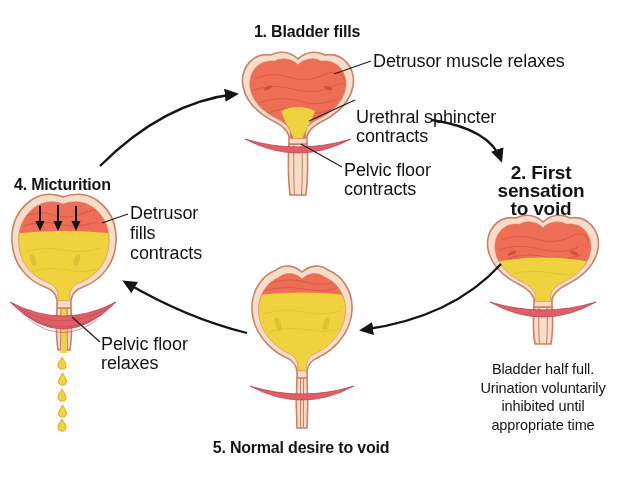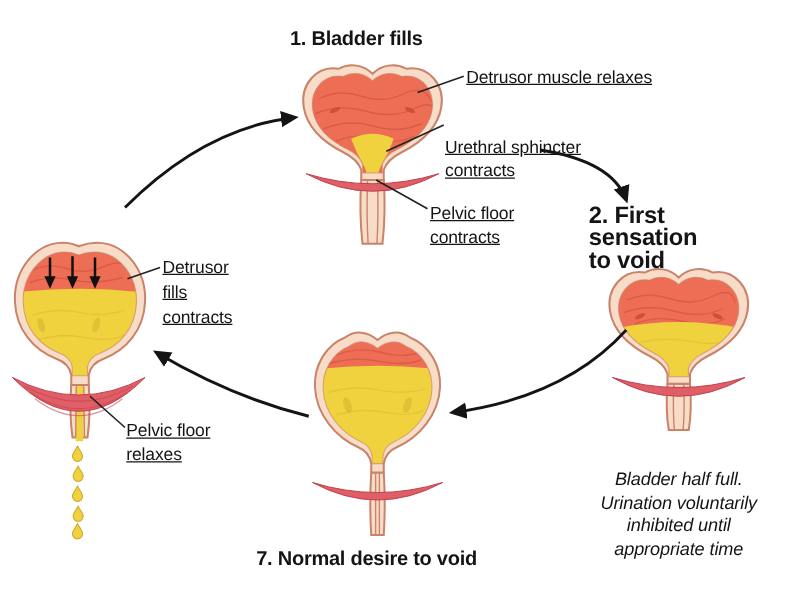--- a/index.html
+++ b/index.html
@@ -5,23 +5,23 @@
   :root{
     --background:#ffffff; --bladder-wall:#f7dcc7; --wall-outline:#c9836b;
     --detrusor-red:#ee6e55; --muscle-dark:#c84a38; --urine-yellow:#f0d23e;
     --urine-dark:#cfa92c; --pelvic-floor-red:#e05e66; --pelvic-floor-dark:#bf4050;
     --ink:#141414;
   }
   html,body{margin:0;padding:0;background:#fff;}
   .canvas{position:relative;width:633px;height:484px;background:var(--background);
     font-family:"Liberation Sans",sans-serif;color:var(--ink);overflow:hidden;}
   .abs{position:absolute;}
-  .lbl{position:absolute;font-size:14px;line-height:19px;white-space:pre-line;letter-spacing:-0.1px;text-decoration:underline;}
+  .lbl{position:absolute;font-size:18px;line-height:19px;white-space:pre-line;letter-spacing:-0.1px;}
   .ttl{position:absolute;font-size:16px;line-height:18px;font-weight:bold;white-space:pre-line;letter-spacing:-0.2px;}
-  .center{}
+  .center{text-align:center;}
   .cap{position:absolute;font-size:14.5px;line-height:18.5px;white-space:pre-line;text-align:center;letter-spacing:-0.1px;}
   svg{display:block;}
   .f-wall{fill:var(--bladder-wall);stroke:var(--wall-outline);stroke-width:1.6;}
   .inner-edge{fill:none;stroke:var(--wall-outline);stroke-width:1;opacity:.65;}
   .f-muscle{fill:var(--detrusor-red);}
   .muscle-line{fill:none;stroke:var(--muscle-dark);stroke-width:1.1;opacity:.5;}
   .urine-line{fill:none;stroke:var(--urine-dark);stroke-width:1;opacity:.35;}
   .slit{fill:var(--muscle-dark);opacity:.85;}
   .f-urine{fill:var(--urine-yellow);}
   .f-band{fill:var(--pelvic-floor-red);stroke:var(--pelvic-floor-dark);stroke-width:.8;}
@@ -189,27 +189,28 @@
 
   <div class="lbl" style="left:356px;top:108px;">Urethral sphincter
 contracts</div>
 
   <div class="lbl" style="left:344px;top:161px;">Pelvic floor
 contracts</div>
 
   <div class="ttl center" style="left:471px;top:164px;width:140px;font-size:19px;">2. First sensation
 to void</div>
 
-  <div class="cap" style="left:465px;top:375px;width:156px;font-style:italic;">Bladder half full.
+  <div class="cap" style="left:465px;top:360px;width:156px;">Bladder half full.
 Urination voluntarily
 inhibited until
 appropriate time</div>
 
-  <div class="ttl center" style="left:205px;top:439px;width:192px;">7. Normal desire to void</div>
-
+  <div class="ttl center" style="left:205px;top:439px;width:192px;">5. Normal desire to void</div>
+
+  <div class="ttl" style="left:14px;top:176px;">4. Micturition</div>
 
   <div class="lbl" style="left:130px;top:203px;line-height:20px;">Detrusor
 fills
 contracts</div>
 
   <div class="lbl" style="left:101px;top:335px;">Pelvic floor
 relaxes</div>
 
 </div>
 

